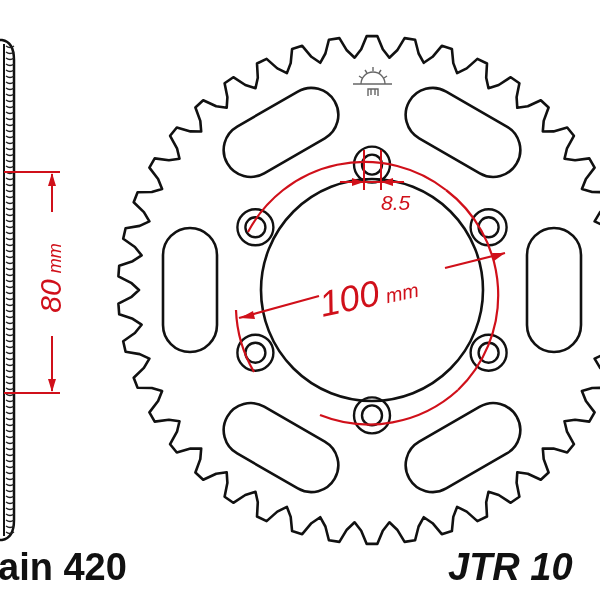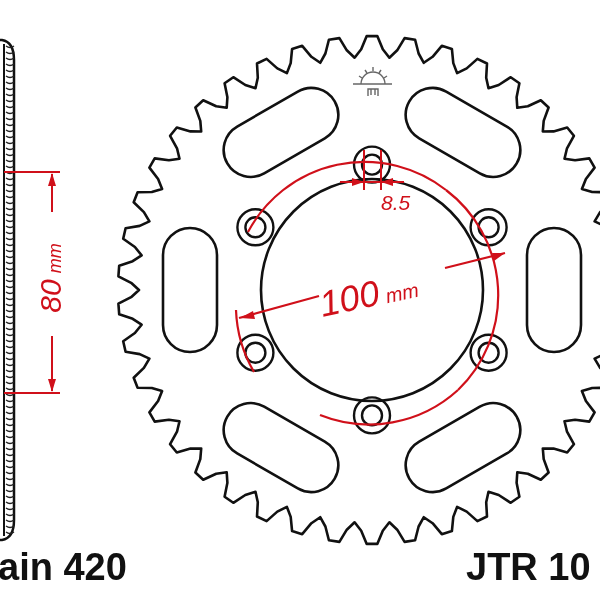--- a/index.html
+++ b/index.html
@@ -1,20 +1,20 @@
 <!DOCTYPE html>
 <html><head>
 <meta charset="utf-8">
 <style>
   html, body { margin:0; padding:0; background:#ffffff; }
   body { width:600px; height:600px; position:relative; overflow:hidden; font-family:"Liberation Sans", sans-serif; }
   #stage { position:absolute; left:0; top:0; width:600px; height:600px; }
   .label-bold { position:absolute; font-family:"Liberation Sans", sans-serif; font-weight:bold; font-size:38px; color:#111111; white-space:nowrap; letter-spacing:0px; }
   #chain-label { left:-2px; top:546px; }
-  #part-label { left:466px; top:546px; }
+  #part-label { left:448px; top:546px;font-style:italic; }
   .dim-text { font-family:"Liberation Sans", sans-serif; font-style:italic; fill:#d0101a; }
 </style>
 </head>
 <body>
 
 <div id="stage">
   <svg id="svg" width="600" height="600" viewBox="0 0 600 600" xmlns="http://www.w3.org/2000/svg">
 
     <g>
       <path d="M -20 40 L 2 40 Q 14 42 14 60 L 14 520 Q 14 538 2 540 L -20 540" fill="none" stroke="#111" stroke-width="2.5"></path>

